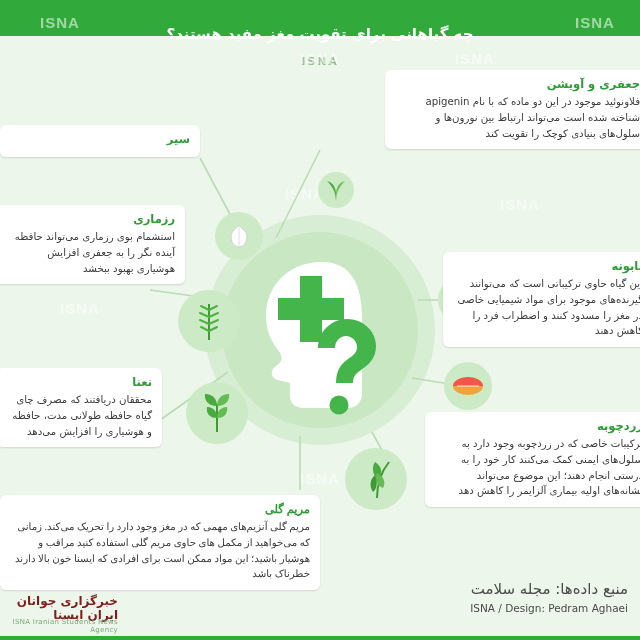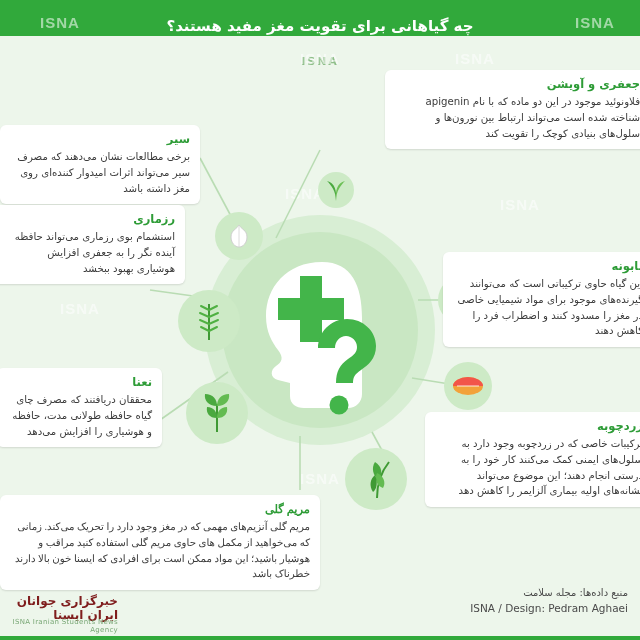--- a/index.html
+++ b/index.html
@@ -9,21 +9,21 @@
     background:#eef7ec;
     direction:rtl;
   }
   #page{position:relative;width:640px;height:640px;background:#edf6eb;overflow:hidden;}
 
   
   .wm{position:absolute;color:#ffffff;opacity:.55;font-weight:bold;font-size:15px;letter-spacing:1px;font-family:"Liberation Sans",sans-serif;direction:ltr;}
 
   
   .header{position:absolute;top:0;left:0;width:640px;height:36px;background:#31a93b;}
-  .header-title{position:absolute;top:8px;left:0;width:640px;height:36px;line-height:36px;text-align:center;
+  .header-title{position:absolute;top:16px;left:0;width:640px;height:36px;line-height:36px;text-align:center;
     color:#ffffff;font-size:15px;font-weight:bold;}
   .subbrand{position:absolute;top:55px;left:0;width:640px;text-align:center;color:#8fbf8a;font-size:11px;font-weight:bold;letter-spacing:2px;direction:ltr;}
 
   
   .circle-outer{position:absolute;left:205px;top:215px;width:230px;height:230px;border-radius:50%;
     background:#d8eed4;}
   .circle-inner{position:absolute;left:222px;top:232px;width:196px;height:196px;border-radius:50%;
     background:#c9e7c3;}
   .head-shape{position:absolute;left:252px;top:258px;width:140px;height:150px;}
   .head-shape svg{display:block;}
@@ -48,21 +48,21 @@
   #card-sage{right:320px;top:495px;width:300px;font-family:Liberation Serif, serif;}
 
   
   .bubble{position:absolute;border-radius:50%;background:#cdeac6;display:flex;align-items:center;justify-content:center;}
   .bubble svg{display:block;}
   .bubble.small{width:36px;height:36px;}
   .bubble.mid{width:48px;height:48px;}
   .bubble.big{width:62px;height:62px;}
 
   
-  .footer-src{position:absolute;right:12px;bottom:42px;text-align:center;color:#4a4a4a;font-size:10px;}
+  .footer-src{position:absolute;right:12px;bottom:42px;text-align:center;color:#4a4a4a;font-size:15px;}
   .footer-design{position:absolute;right:12px;bottom:26px;color:#4a4a4a;font-size:10.5px;direction:ltr;}
   .logo{position:absolute;left:8px;bottom:6px;width:110px;height:42px;}
   .logo .l-main{position:absolute;left:0;bottom:12px;color:#7f1d1d;font-size:12px;font-weight:bold;}
   .logo .l-sub{position:absolute;left:0;bottom:0;color:#7aa877;font-size:7px;direction:ltr;letter-spacing:.3px;text-align:right;}
   .footer-bar{position:absolute;left:0;bottom:0;width:640px;height:4px;background:#31a93b;}
 </style>
 </head>
 <body>
 
 <div id="page">
@@ -178,21 +178,20 @@
     <svg width="42" height="42" viewBox="0 0 42 42">
       <path d="M22 40 C22 26 26 14 34 4" stroke="#3f9a34" stroke-width="2" fill="none"></path>
       <path d="M24 22 C18 18 16 10 20 4 C27 8 28 16 24 22 Z" fill="#4aa93f"></path>
       <path d="M28 30 C22 28 19 21 22 15 C29 18 31 25 28 30 Z" fill="#63bb51"></path>
       <path d="M18 34 C14 28 15 21 20 17 C23 24 22 31 18 34 Z" fill="#3f9a34"></path>
     </svg>
   </div>
 
   <div class="card right-align" id="card-garlic">
     <div class="c-title">سیر</div>
-    <div class="c-body">برخی مطالعات نشان می‌دهند که مصرف سیر می‌تواند اثرات امیدوار کننده‌ای روی مغز داشته باشد</div>
   </div>
 
   <div class="card right-align" id="card-parsley">
     <div class="c-title">جعفری و آویشن</div>
     <div class="c-body">فلاونوئید موجود در این دو ماده که با نام apigenin شناخته شده است می‌تواند ارتباط بین نورون‌ها و سلول‌های بنیادی کوچک را تقویت کند</div>
   </div>
 
   <div class="card right-align" id="card-rosemary">
     <div class="c-title">رزماری</div>
     <div class="c-body">استشمام بوی رزماری می‌تواند حافظه آینده نگر را به جعفری افزایش هوشیاری بهبود ببخشد</div>

